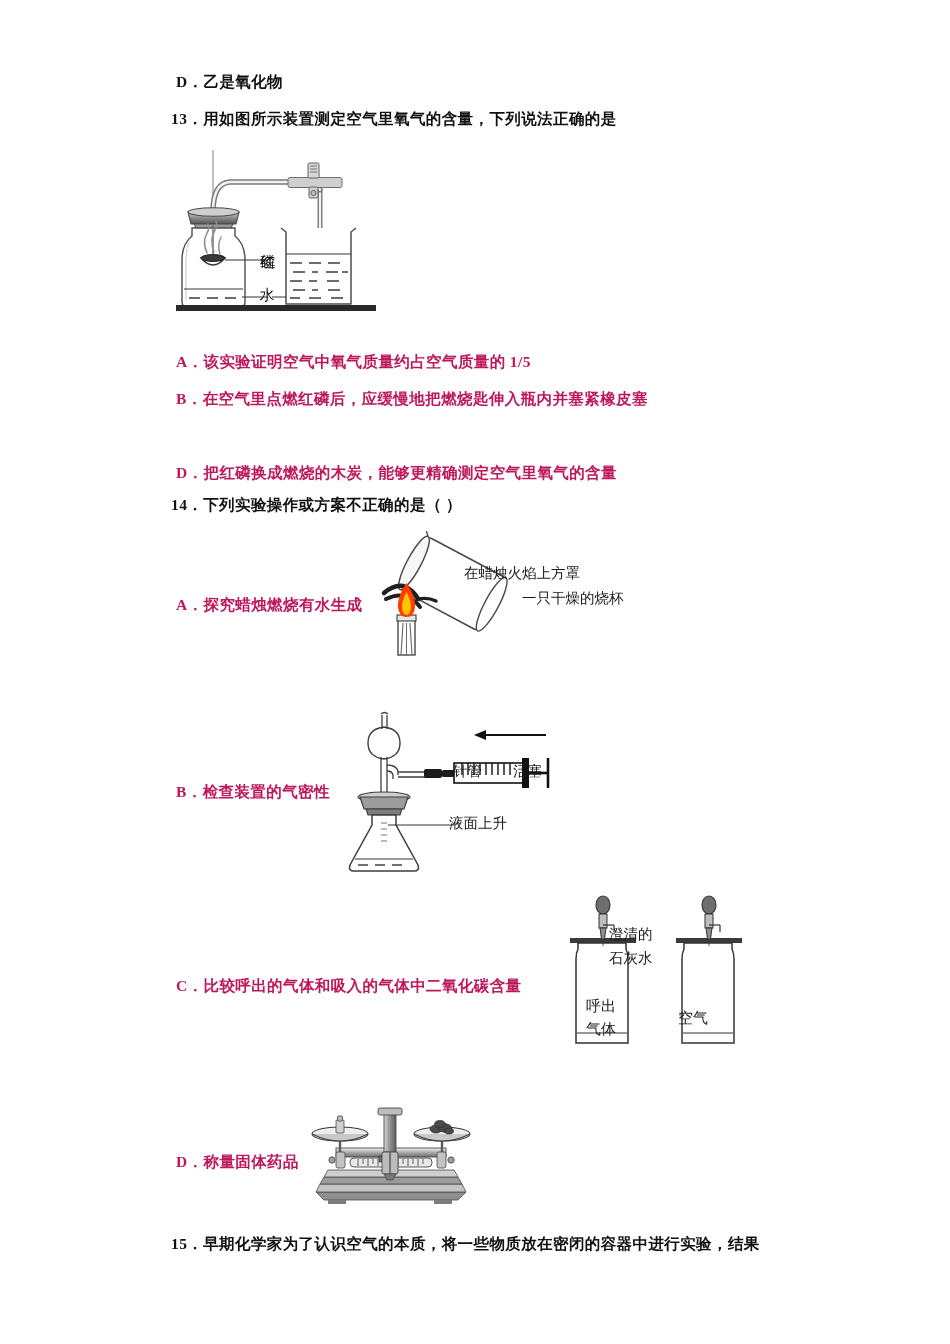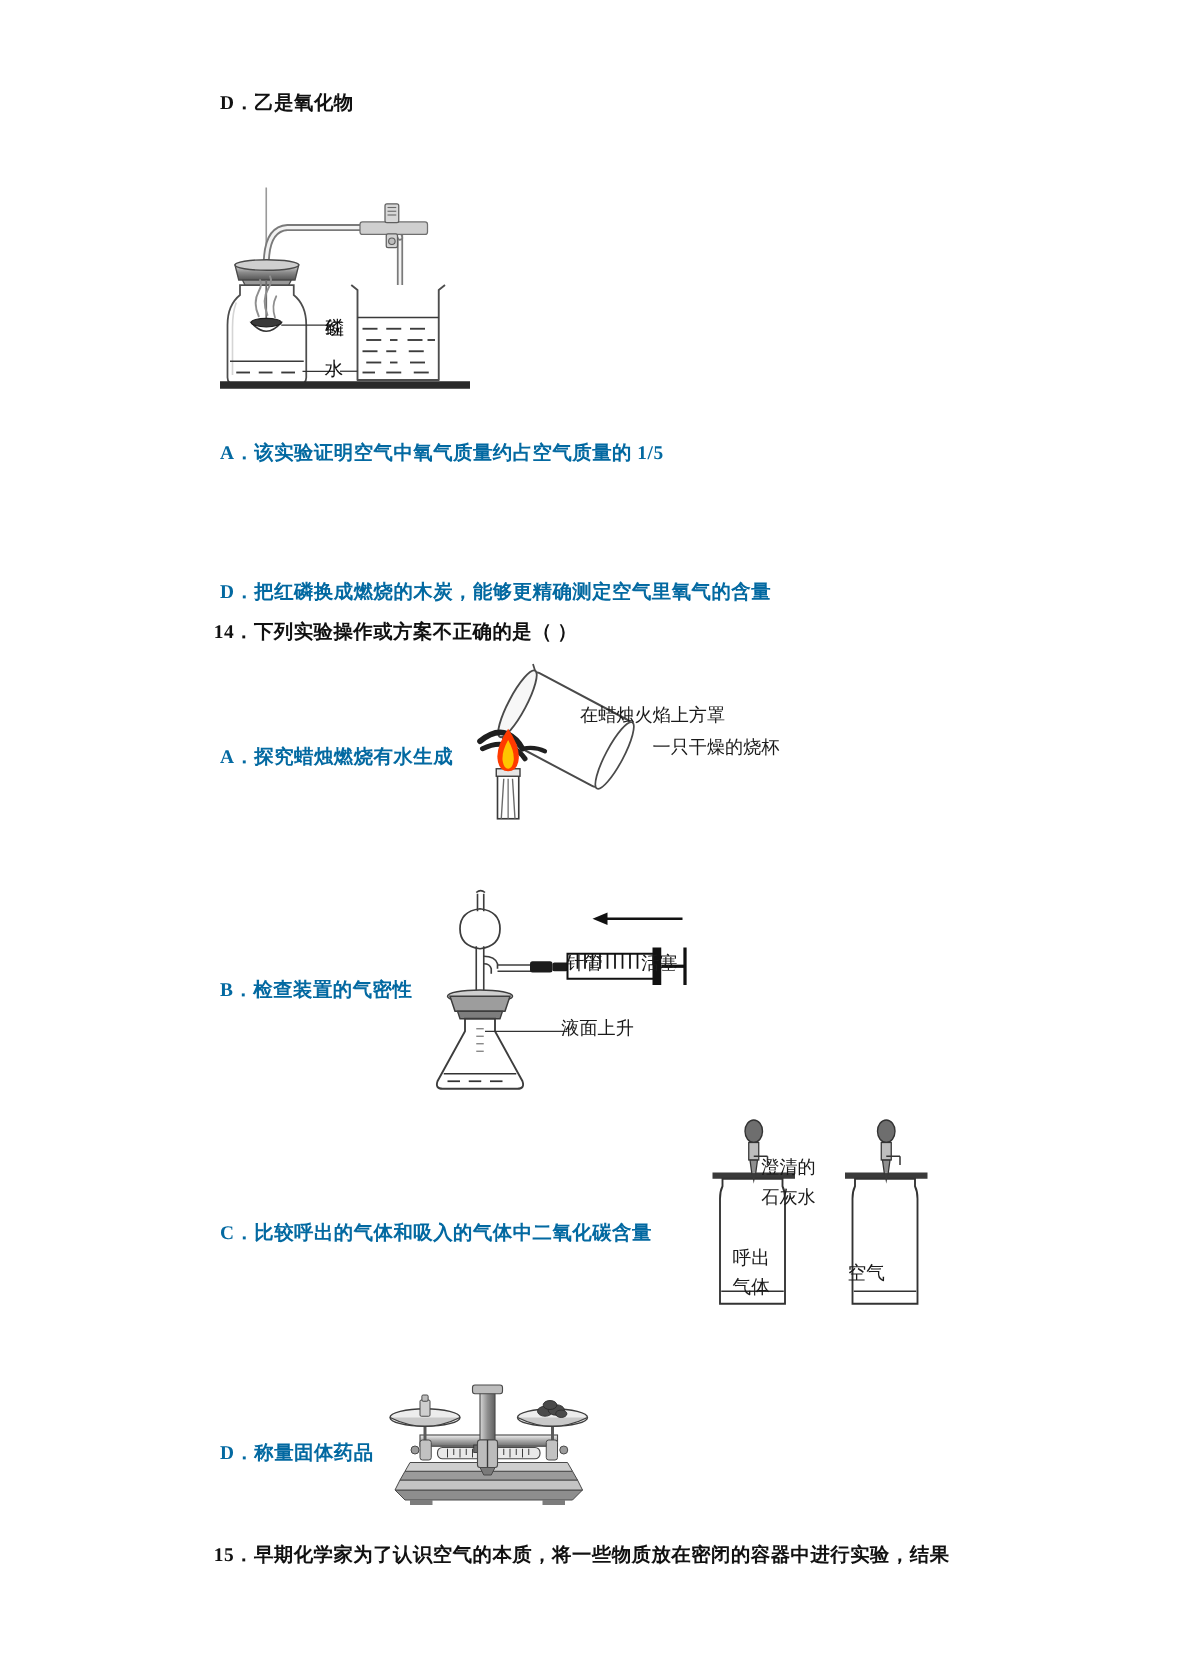--- a/index.html
+++ b/index.html
@@ -30,21 +30,21 @@
     white-space: nowrap;
     color: #111;
   }
   .opt-label {
     position: absolute;
     font-family: "Liberation Serif", "DejaVu Serif", serif;
     font-weight: bold;
     font-size: 15.5px;
     letter-spacing: 0.4px;
     white-space: nowrap;
-    color: #0369a1;
+    color: #be185d;
     text-align: center;
   }
   .fig {
     position: absolute;
   }
   .cnlabel {
     position: absolute;
     font-family: "DejaVu Sans", sans-serif;
     font-size: 13px;
     color: #1a1a1a;
@@ -62,20 +62,21 @@
   }
   svg { display: block; overflow: visible; }
 </style>
 </head>
 <body>
 
 <div class="page">
 
   <div class="qtext" style="left:160px; top:72px;">D．乙是氧化物</div>
 
+  <div class="qtext" style="left:155px; top:109px;">13．用如图所示装置测定空气里氧气的含量，下列说法正确的是</div>
 
   <div class="fig" style="left:160px; top:150px; width:230px; height:180px;">
     <svg width="230" height="180" viewBox="0 0 230 180">
       <defs>
         <linearGradient id="stopper" x1="0" y1="0" x2="0" y2="1">
           <stop offset="0" stop-color="#d9d9d9"></stop>
           <stop offset="0.5" stop-color="#8a8a8a"></stop>
           <stop offset="1" stop-color="#555"></stop>
         </linearGradient>
         <linearGradient id="tubeg" x1="0" y1="0" x2="0" y2="1">
@@ -161,20 +162,21 @@
     </svg>
 
     <div class="vert" style="left:82px; top:80px; width:18px;">
       <span style="writing-mode:vertical-rl; text-orientation:upright; display:inline-block;">红磷</span>
     </div>
 
     <div class="vert" style="left:82px; top:138px; width:18px;">水</div>
   </div>
 
   <div class="opt-label" style="left:160px; top:352px;">A．该实验证明空气中氧气质量约占空气质量的 1/5</div>
+  <div class="opt-label" style="left:160px; top:389px;">B．在空气里点燃红磷后，应缓慢地把燃烧匙伸入瓶内并塞紧橡皮塞</div>
   <div class="opt-label" style="left:160px; top:463px;">D．把红磷换成燃烧的木炭，能够更精确测定空气里氧气的含量</div>
 
   <div class="qtext" style="left:155px; top:495px;">14．下列实验操作或方案不正确的是（     ）</div>
 
   <div class="opt-label" style="left:160px; top:595px;">A．探究蜡烛燃烧有水生成</div>
 
   <div class="fig" style="left:340px; top:535px; width:270px; height:120px;">
     <svg width="270" height="120" viewBox="0 0 270 120">
 
       <g transform="rotate(28 95 50)">

